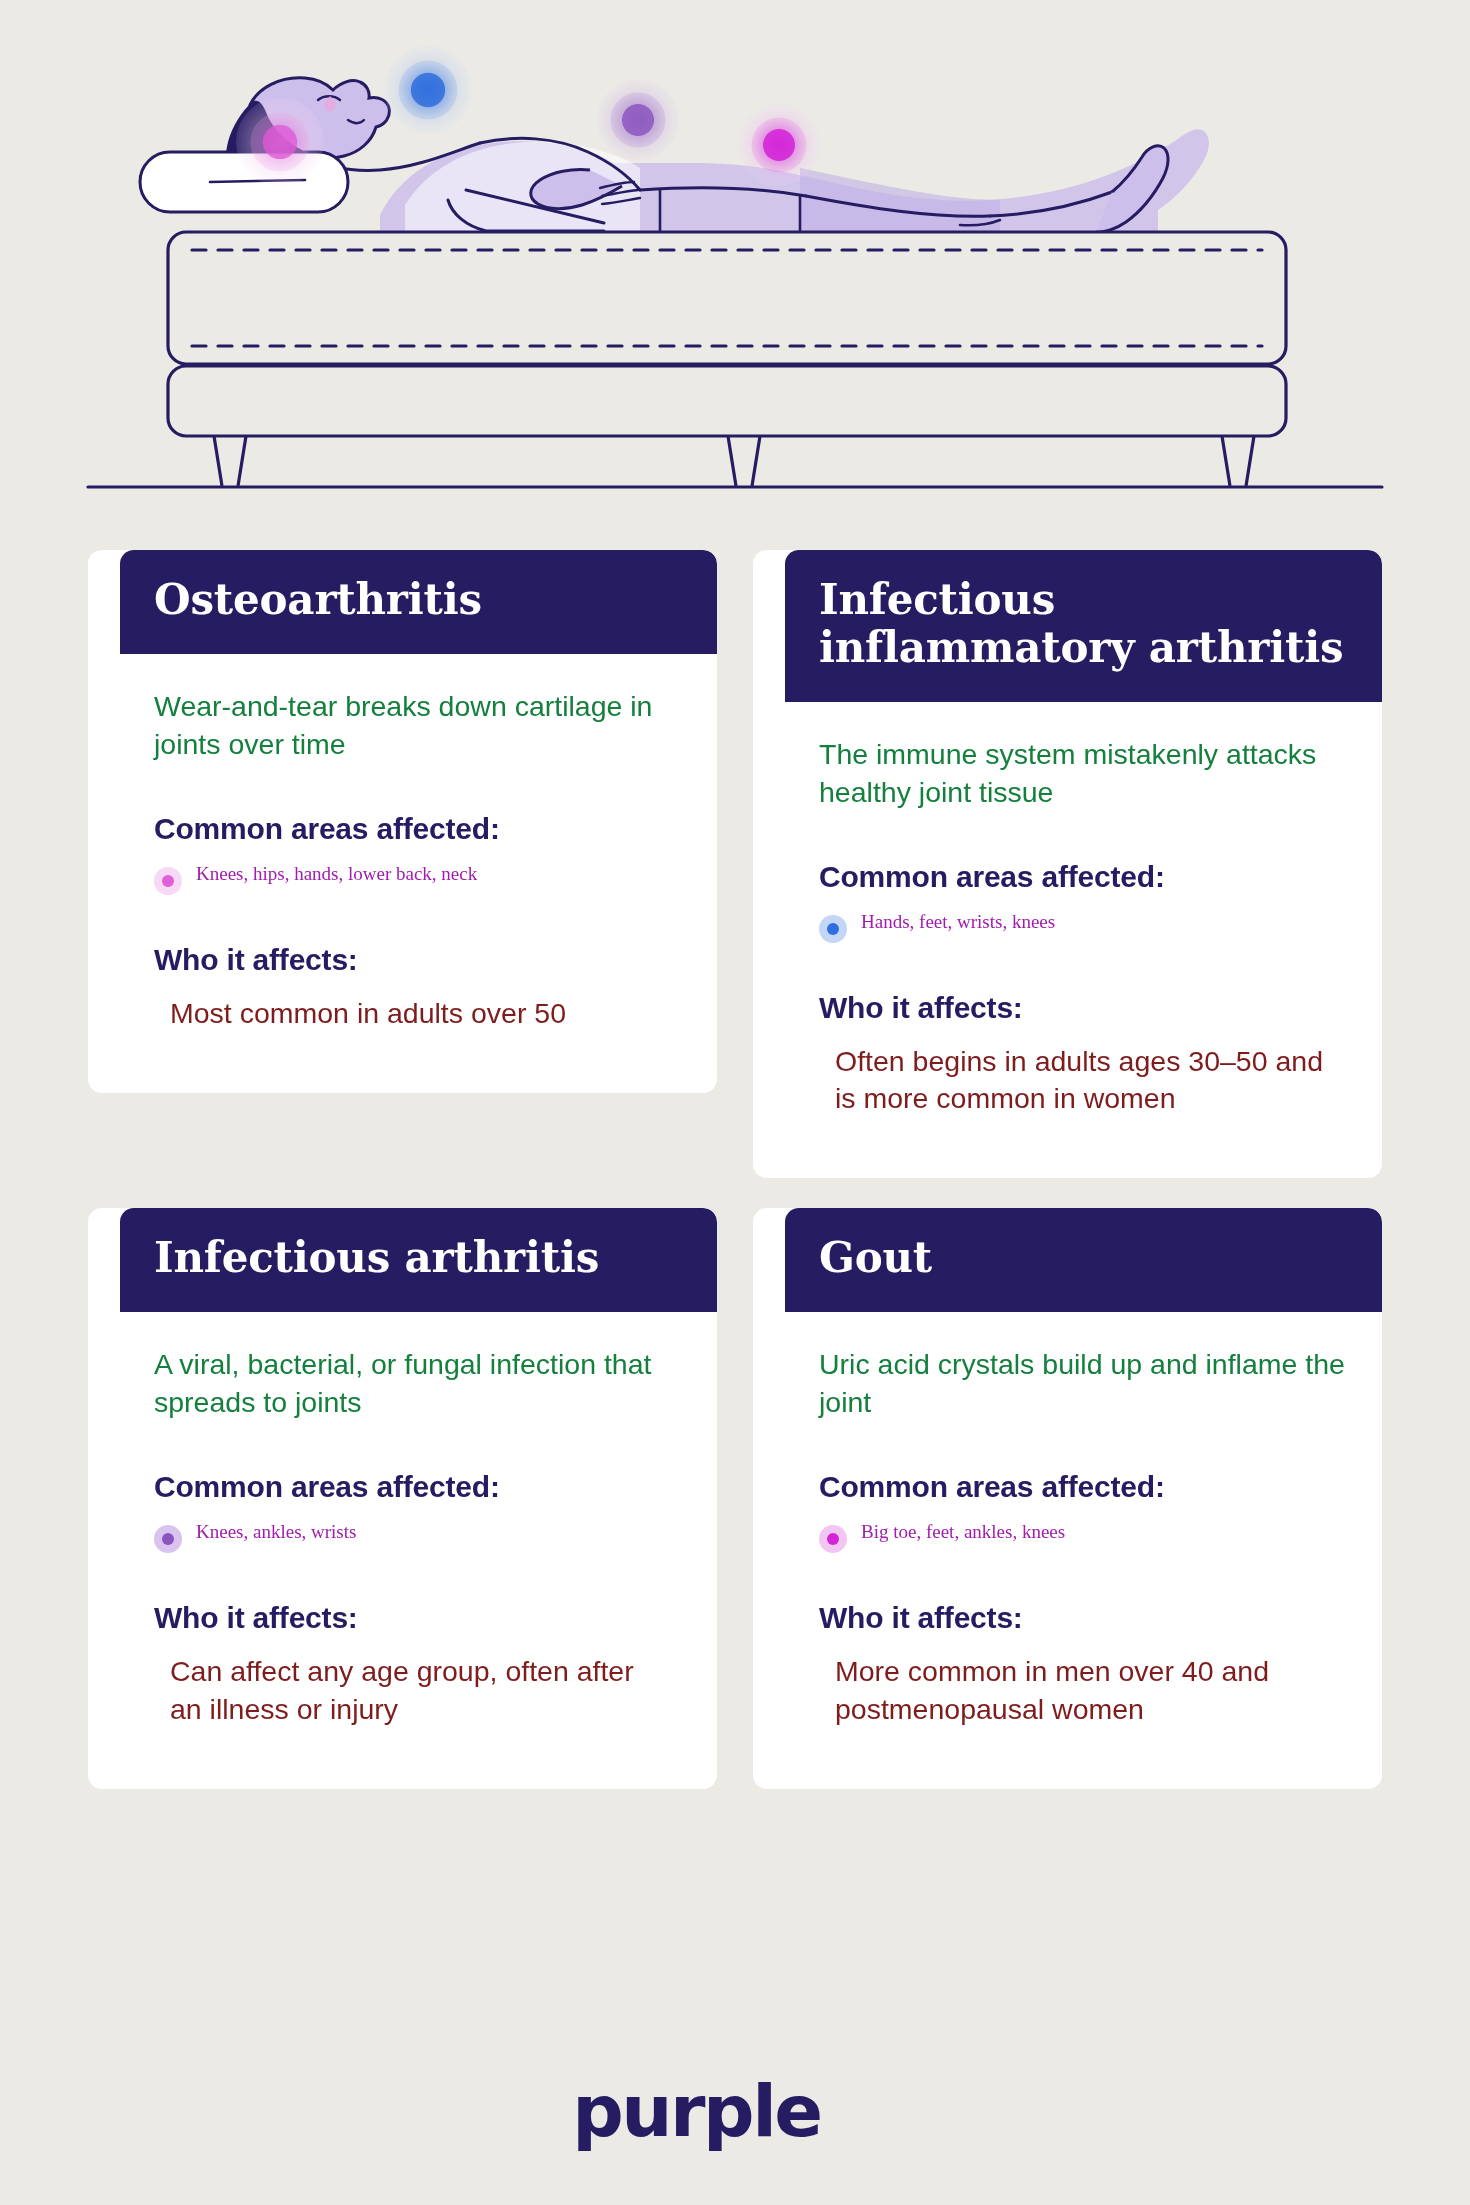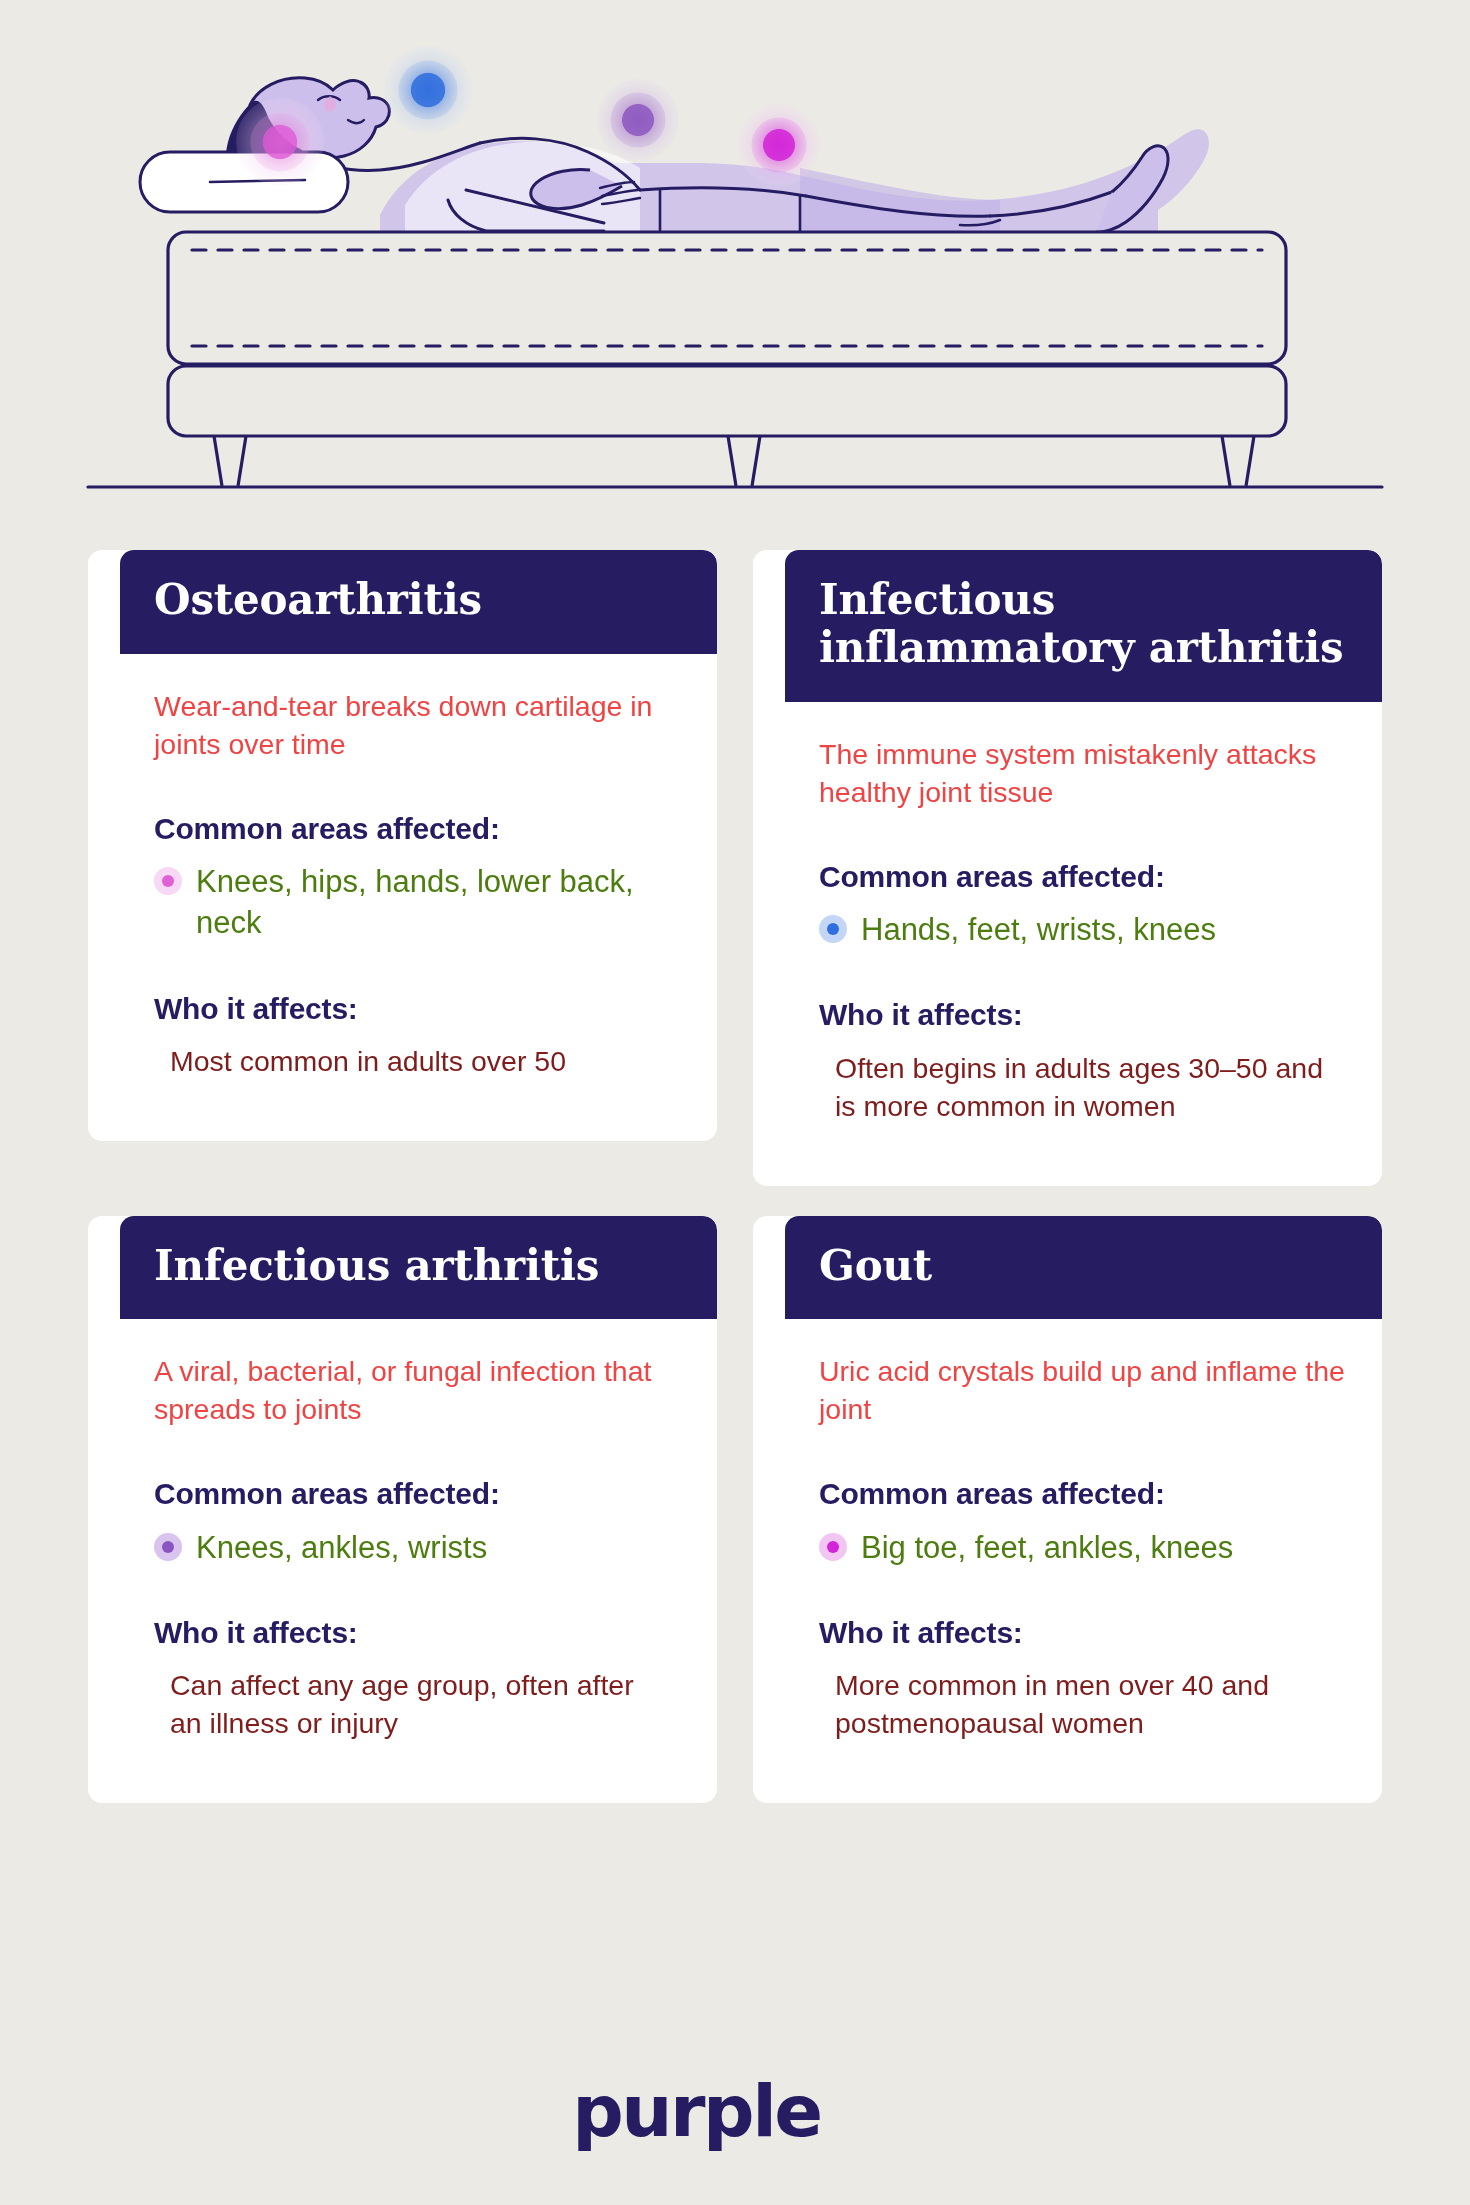--- a/index.html
+++ b/index.html
@@ -61,21 +61,21 @@
   }
 
   .card-body {
     padding: 34px 34px 44px 34px;
     color: #251c62;
   }
 
   .desc {
     font-size: 28.5px;
     line-height: 1.33;
-    color: #ef4444;
+    color: #15803d;
     margin: 0 0 46px 0;
     font-weight: 400;
   }
 
   .sub-head {
     font-size: 30px;
     font-weight: 700;
     line-height: 1.25;
     margin: 0 0 14px 0;
     color: #251c62;
@@ -99,23 +99,24 @@
   .bullet-dot .core {
     position: absolute;
     left: 50%;
     top: 50%;
     transform: translate(-50%, -50%);
     width: 12px;
     height: 12px;
     border-radius: 50%;
   }
   .bullet-text {
-    font-size: 31px;
+    font-size: 19px;
     line-height: 1.33;
-    color: #4d7c0f;
+    color: #a21caf;
+    font-family: Liberation Serif, serif;
   }
 
   .who-text {
     font-size: 28.5px;
     line-height: 1.33;
     color: #7f1d1d;
     margin: 16px;
   }
 
   

